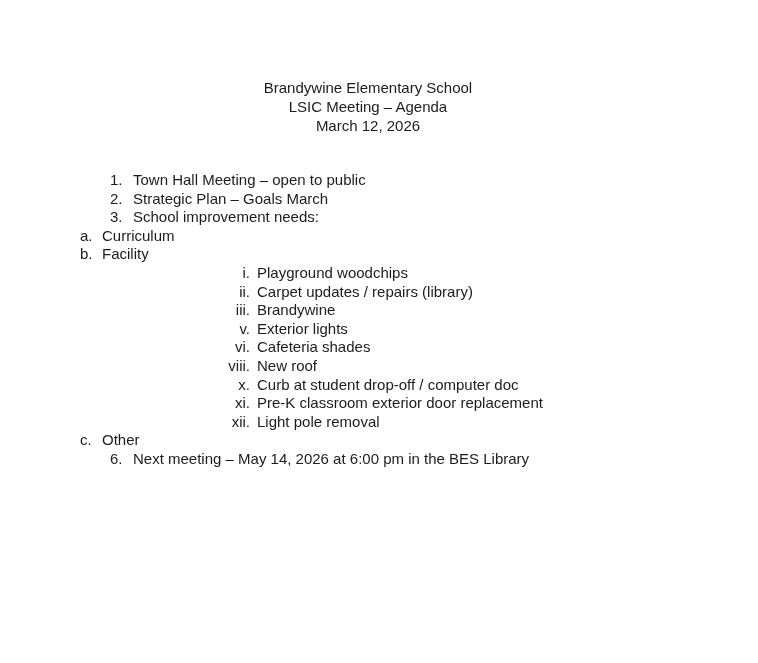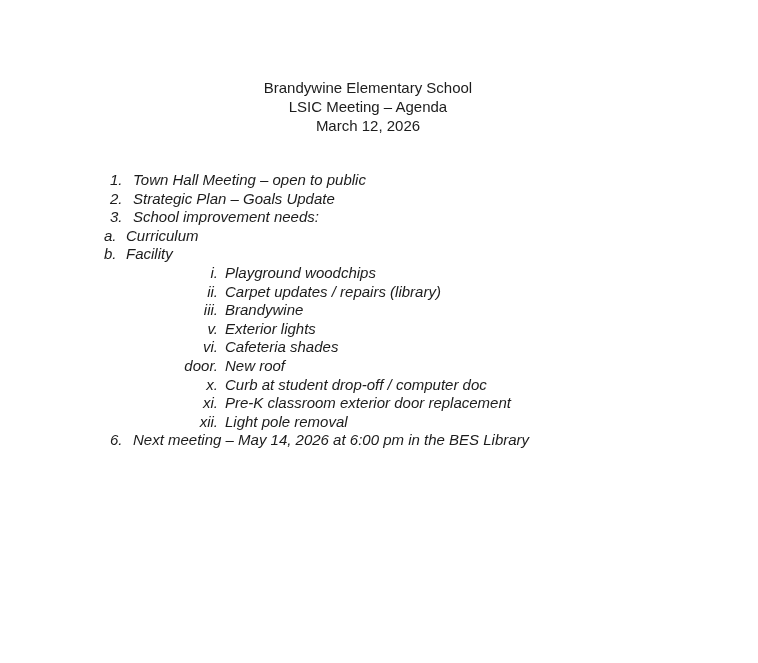--- a/index.html
+++ b/index.html
@@ -28,54 +28,54 @@
   }
   .title-line {
     white-space: nowrap;
   }
   .agenda-list {
     margin-top: 36px;
     line-height: 18.6px;
   }
   .row {
     white-space: nowrap;
-    font-style: italic;
   }
   .marker {
     display: inline-block;
   }
   .l1 { padding-left: 110px; }
   .l1 .marker { width: 23px; text-align: left; }
-  .l2 { padding-left: 104px; }
+  .l2 { padding-left: 80px; }
   .l2 .marker { width: 22px; text-align: left; }
-  .l3 { padding-left: 180px; }
+  .l3 { padding-left: 180px; margin-left: 32px; }
   .l3 .marker { width: 38px; text-align: right; margin-right: 7px; }
 </style>
 </head>
 <body>
 
 <div class="page">
 
   <div class="title-block">
     <div class="title-line">Brandywine Elementary School</div>
     <div class="title-line">LSIC Meeting – Agenda</div>
     <div class="title-line">March 12, 2026</div>
   </div>
 
   <div class="agenda-list">
       <div class="row l1"><span class="marker">1.</span><span class="text">Town Hall Meeting – open to public</span></div>
-      <div class="row l1"><span class="marker">2.</span><span class="text">Strategic Plan – Goals Update</span></div>
+      <div class="row l1"><span class="marker">2.</span><span class="text">Strategic Plan – Goals March</span></div>
       <div class="row l1"><span class="marker">3.</span><span class="text">School improvement needs:</span></div>
       <div class="row l2"><span class="marker">a.</span><span class="text">Curriculum</span></div>
       <div class="row l2"><span class="marker">b.</span><span class="text">Facility</span></div>
       <div class="row l3"><span class="marker">i.</span><span class="text">Playground woodchips</span></div>
       <div class="row l3"><span class="marker">ii.</span><span class="text">Carpet updates / repairs (library)</span></div>
       <div class="row l3"><span class="marker">iii.</span><span class="text">Brandywine</span></div>
       <div class="row l3"><span class="marker">v.</span><span class="text">Exterior lights</span></div>
       <div class="row l3"><span class="marker">vi.</span><span class="text">Cafeteria shades</span></div>
-      <div class="row l3"><span class="marker">door.</span><span class="text">New roof</span></div>
+      <div class="row l3"><span class="marker">viii.</span><span class="text">New roof</span></div>
       <div class="row l3"><span class="marker">x.</span><span class="text">Curb at student drop-off / computer doc</span></div>
       <div class="row l3"><span class="marker">xi.</span><span class="text">Pre-K classroom exterior door replacement</span></div>
       <div class="row l3"><span class="marker">xii.</span><span class="text">Light pole removal</span></div>
+      <div class="row l2"><span class="marker">c.</span><span class="text">Other</span></div>
       <div class="row l1"><span class="marker">6.</span><span class="text">Next meeting – May 14, 2026 at 6:00 pm in the BES Library</span></div>
     </div>
 
 </div>
 
 </body></html>

